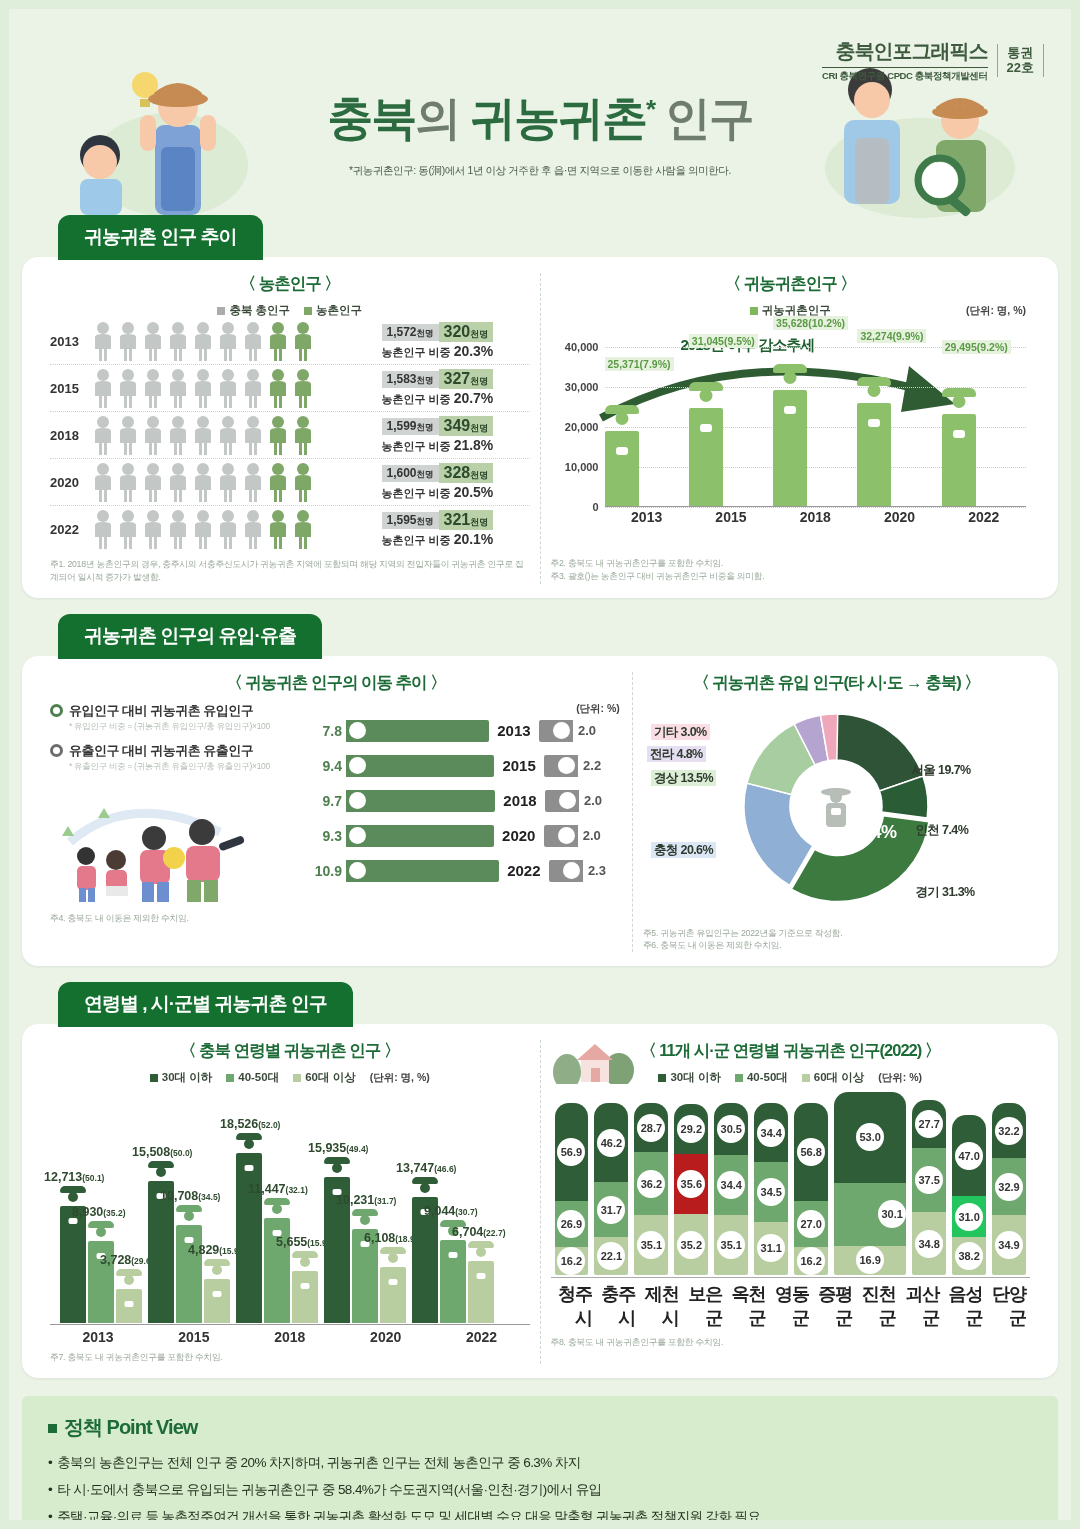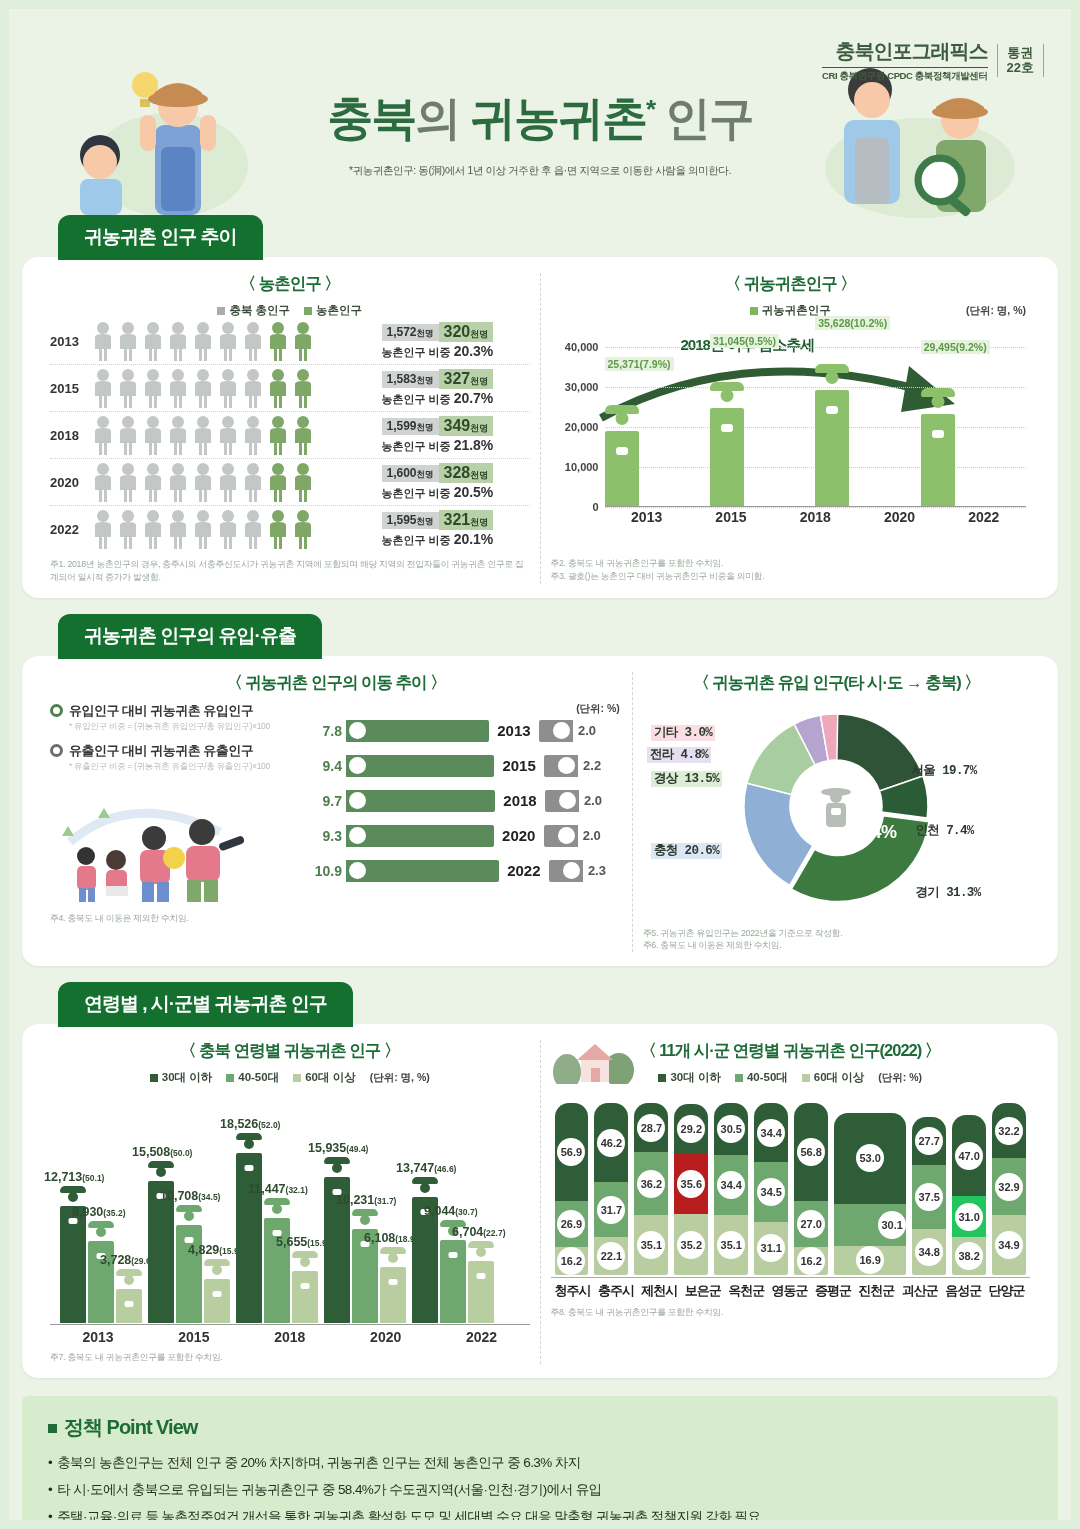--- a/index.html
+++ b/index.html
@@ -92,21 +92,21 @@
   .mv-bar { height:22px; background:#5b8a5b; flex:1; display:flex; align-items:center; border-radius:0 2px 2px 0;}
   .mv-bar .knob { width:17px; height:17px; border-radius:50%; background:#fff; margin-left:3px;}
   .mv-year { width:50px; text-align:center; font-size:15px; font-weight:bold; color:#222;}
   .mv-out { width:34px; height:22px; background:#8e8e8e; display:flex; align-items:center; justify-content:flex-end; border-radius:2px 0 0 2px;}
   .mv-out .knob { width:17px; height:17px; border-radius:50%; background:#fff; margin-right:3px;}
   .mv-out-val { width:34px; font-size:13px; font-weight:bold; color:#555; margin-left:5px;}
 
   
   .donut-wrap { position:relative; height:215px; }
   .dlabel { position:absolute; font-size:12.5px; font-weight:bold; letter-spacing:-.6px; white-space:nowrap;}
-  .dlabel .chip { padding:1px 3px;font-family:Liberation Mono, monospace;}
+  .dlabel .chip { padding:1px 3px;}
   .center-badge { position:absolute; left:50%; top:50%; transform:translate(-50%,-50%); width:72px; height:72px; border-radius:50%; background:#fff; display:flex; align-items:center; justify-content:center;}
   .sudo { position:absolute; color:#fff; font-weight:bold; text-align:center; letter-spacing:-.5px;}
 
   
   .agechart { position:relative; height:230px; margin-top:30px;}
   .agegroup { position:absolute; bottom:22px; display:flex; align-items:flex-end; gap:2px;}
   .afig { width:26px; position:relative; border-radius:2px 2px 0 0;}
   .afig .ahat { position:absolute; top:-20px; left:50%; transform:translateX(-50%); width:26px; height:7px; border-radius:5px 5px 2px 2px;}
   .afig .ahead { position:absolute; top:-14px; left:50%; transform:translateX(-50%); width:10px; height:10px; border-radius:50%;}
   .afig .apock { position:absolute; top:12px; left:50%; transform:translateX(-50%); width:9px; height:6px; background:#fff; border-radius:2px;}
@@ -115,21 +115,21 @@
   .age-axis { position:absolute; left:0; right:0; bottom:20px; border-top:1.4px solid #999;}
   .age-x { position:absolute; bottom:0; left:0; right:0; display:flex;}
   .age-x div { flex:1; text-align:center; font-size:14px; font-weight:bold; color:#333;}
 
   
   .cities { display:flex; gap:6px; align-items:flex-end; height:190px; padding:0 4px;}
   .citycol { flex:1; display:flex; flex-direction:column; }
   .seg { position:relative; display:flex; align-items:center; justify-content:center;}
   .seg .bub { width:28px; height:28px; border-radius:50%; background:#fff; display:flex; align-items:center; justify-content:center; font-size:11px; font-weight:bold; color:#333;}
   .citylabels { display:flex; gap:6px; padding:0 4px; border-top:1.4px solid #aaa; margin-top:2px;}
-  .citylabels div { flex:1; text-align:left; font-size:13px; font-weight:bold; color:#222; padding-top:4px; letter-spacing:-1px;}
+  .citylabels div { flex:1; text-align:right; font-size:18px; font-weight:bold; color:#222; padding-top:4px; letter-spacing:-1px;}
 
   
   .policy { margin:18px 22px 0; background:#d7ebcd; border-radius:6px; padding:18px 26px 22px;}
   .policy h3 { font-size:20px; color:#1d6b37; letter-spacing:-1px; margin-bottom:12px;}
   .policy h3 .sq { display:inline-block; width:9px; height:9px; background:#1d6b37; margin-right:7px; vertical-align:middle;}
   .policy li { list-style:none; font-size:13.5px; color:#24331f; letter-spacing:-.6px; margin-bottom:7px; line-height:1.5;}
   .policy li:before { content:"•"; margin-right:5px;}
 </style>
 </head>
 <body>
@@ -484,20 +484,28 @@
     <div class="barlab" style="bottom:158.18px">31,045(9.5%)</div>
     <div class="farm" style="height:98.17999999999999px">
       <div class="hat"></div>
                     <div class="head"></div>
                     <div class="pocket"></div>
     </div>
   </div>
                 <div class="bcell">
     <div class="barlab" style="bottom:176.512px">35,628(10.2%)</div>
     <div class="farm" style="height:116.512px">
+      <div class="hat"></div>
+                    <div class="head"></div>
+                    <div class="pocket"></div>
+    </div>
+  </div>
+                <div class="bcell">
+    <div class="barlab" style="bottom:163.096px">32,274(9.9%)</div>
+    <div class="farm" style="height:103.096px">
       <div class="hat"></div>
                     <div class="head"></div>
                     <div class="pocket"></div>
     </div>
   </div>
                 <div class="bcell">
     <div class="barlab" style="bottom:151.98000000000002px">29,495(9.2%)</div>
     <div class="farm" style="height:91.98px">
       <div class="hat"></div>
                     <div class="head"></div>
@@ -890,35 +898,35 @@
        <div class="bub">27.0</div>
               </div>
               <div class="seg" style="height:27.863999999999997px;background:#b9cea0;border-radius:0 0 2px 2px;">
        <div class="bub">16.2</div>
               </div>
             </div>
             <div class="citycol">
               <div class="seg" style="height:91.16px;background:#2f5d38;border-radius:14px 14px 0 0;">
        <div class="bub">53.0</div>
               </div>
-              <div class="seg" style="height:42px;background:#6fa86f;padding-left:44px;">
+              <div class="seg" style="height:63px;background:#6fa86f;padding-left:44px;">
        <div class="bub">30.1</div>
               </div>
               <div class="seg" style="height:29.067999999999998px;background:#b9cea0;border-radius:0 0 2px 2px;">
        <div class="bub">16.9</div>
               </div>
             </div>
             <div class="citycol">
               <div class="seg" style="height:47.644px;background:#2f5d38;border-radius:14px 14px 0 0;">
        <div class="bub">27.7</div>
               </div>
               <div class="seg" style="height:64.5px;background:#6fa86f;">
        <div class="bub">37.5</div>
               </div>
-              <div class="seg" style="height:46px;background:#b9cea0;border-radius:0 0 2px 2px;">
+              <div class="seg" style="height:63px;background:#b9cea0;border-radius:0 0 2px 2px;">
        <div class="bub">34.8</div>
               </div>
             </div>
             <div class="citycol">
               <div class="seg" style="height:80.84px;background:#2f5d38;border-radius:14px 14px 0 0;">
        <div class="bub">47.0</div>
               </div>
               <div class="seg" style="height:41px;background:#22c55e;">
        <div class="bub">31.0</div>
               </div>

